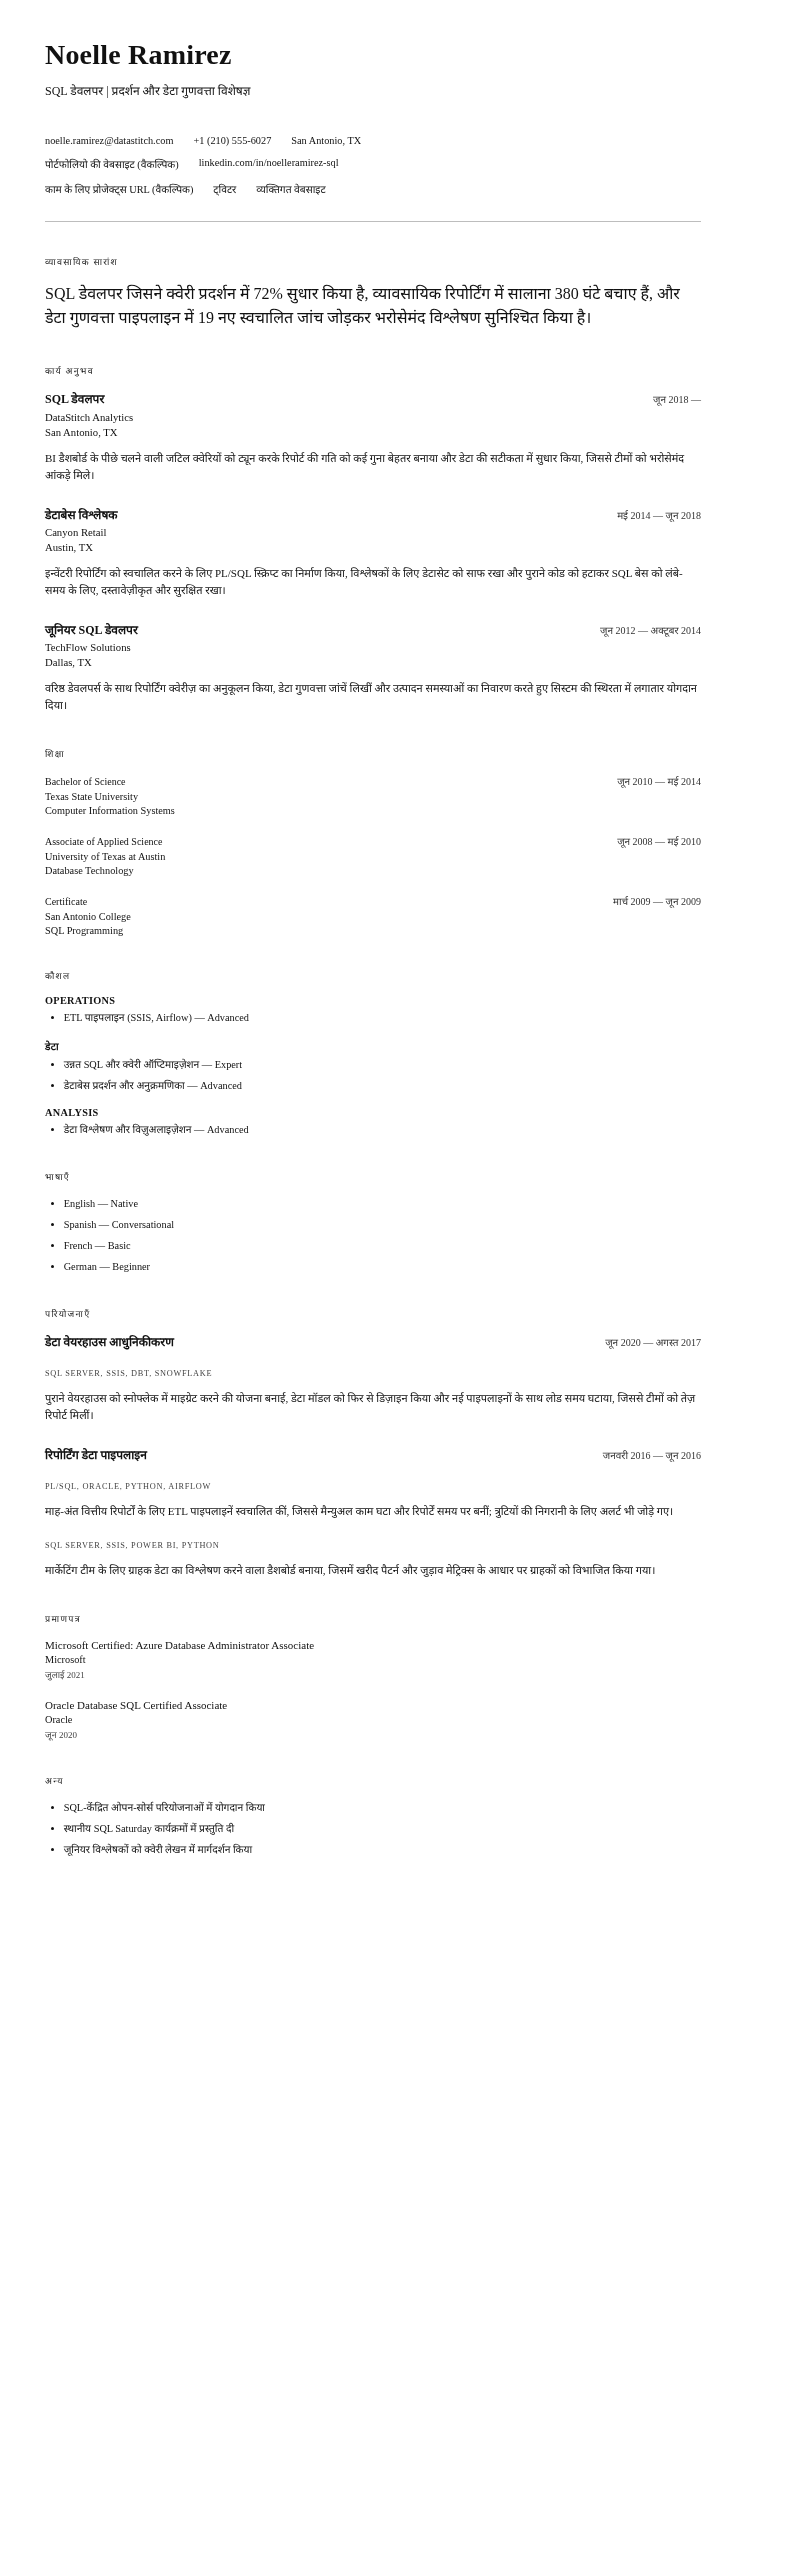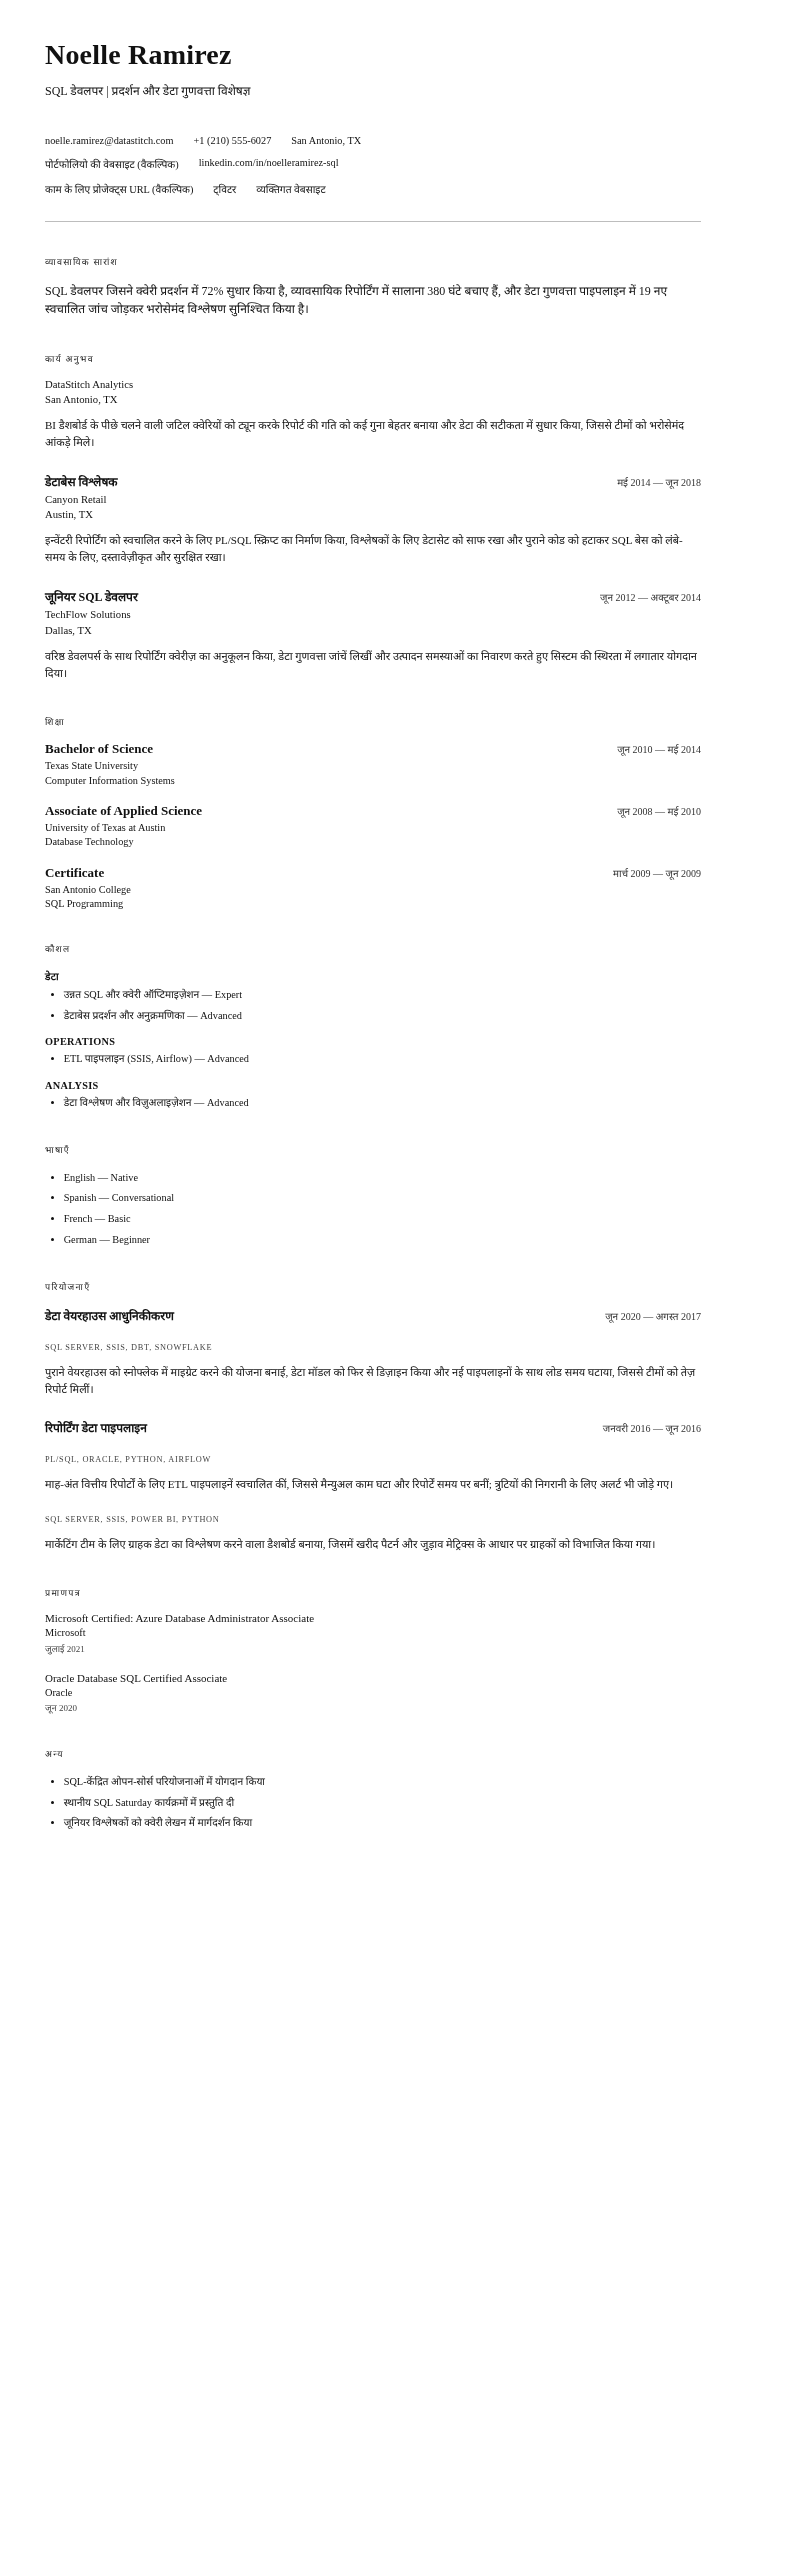--- a/index.html
+++ b/index.html
@@ -15,32 +15,32 @@
   .tagline { font-size: 12px; margin: 0 0 36px 0; }
   .contact-row { font-size: 10.3px; margin: 0 0 11.3px 0; display: flex; flex-wrap: wrap; gap: 1px 20px; text-align: center; }
   .contact-item { color: #111; text-decoration: none; }
   .divider { border: none; border-top: 0.7px solid #bdbdbd; margin: 25px 0 0 0; }
 
   .section { margin-top: 33px; }
   .section-heading {
     font-size: 9px; font-weight: normal; color: #222;
     letter-spacing: 1.3px; text-transform: uppercase; margin: 0 0 13.3px 0;
   }
-  .body-text { font-size: 12px; line-height: 1.55; margin: 0; }
+  .body-text { font-size: 16px; line-height: 1.55; margin: 0; }
 
   .entry { margin-bottom: 21.4px; }
   .entry:last-child { margin-bottom: 0; }
   .entry-head { display: flex; justify-content: space-between; align-items: baseline; gap: 13.3px; }
   .entry-title { font-size: 12px; font-weight: bold; }
   .entry-dates { font-size: 10px; color: #333; white-space: nowrap; }
   .entry-sub { font-size: 10.7px; margin-top: 3.3px; }
   .entry-desc { font-size: 11px; line-height: 1.55; margin: 12px 0 0 0; }
 
   .edu-entry { margin-bottom: 17.4px; }
-  .edu-title { font-size: 13px; font-weight: bold; }
+  .edu-title { font-size: 10px; font-weight: normal; }
   .edu-sub { font-size: 10.3px; margin-top: 3.3px; }
 
   .group-name { font-size: 10.3px; font-weight: bold; letter-spacing: 0.3px; text-transform: uppercase; margin: 13.3px 0 4px 0; }
   ul.bullets { margin: 4px 0 0 0; padding-left: 18.7px; }
   ul.bullets li { font-size: 10.3px; line-height: 1.5; margin-bottom: 5.3px; }
 
   .stack { font-size: 8.3px; letter-spacing: 0.7px; text-transform: uppercase; color: #444; margin-top: 19px; }
 
   .cert-entry { margin-bottom: 17.4px; }
   .cert-title { font-size: 11px; font-weight: normal; }
@@ -76,20 +76,24 @@
 
   <section class="section">
     <h2 class="section-heading">व्यावसायिक सारांश</h2>
     <p class="body-text">SQL डेवलपर जिसने क्वेरी प्रदर्शन में 72% सुधार किया है, व्यावसायिक रिपोर्टिंग में सालाना 380 घंटे बचाए हैं, और डेटा गुणवत्ता पाइपलाइन में 19 नए स्वचालित जांच जोड़कर भरोसेमंद विश्लेषण सुनिश्चित किया है।</p>
   </section>
 
   <section class="section">
     <h2 class="section-heading">कार्य अनुभव</h2>
 
     <article class="entry">
+      <div class="entry-head">
+        <span class="entry-title">SQL डेवलपर</span>
+        <span class="entry-dates">जून 2018 —</span>
+      </div>
       <div class="entry-sub">DataStitch Analytics</div>
       <div class="entry-sub">San Antonio, TX</div>
       <p class="entry-desc">BI डैशबोर्ड के पीछे चलने वाली जटिल क्वेरियों को ट्यून करके रिपोर्ट की गति को कई गुना बेहतर बनाया और डेटा की सटीकता में सुधार किया, जिससे टीमों को भरोसेमंद आंकड़े मिले।</p>
     </article>
 
     <article class="entry">
       <div class="entry-head">
         <span class="entry-title">डेटाबेस विश्लेषक</span>
         <span class="entry-dates">मई 2014 — जून 2018</span>
       </div>
@@ -135,33 +139,33 @@
         <span class="edu-title">Certificate</span>
         <span class="entry-dates">मार्च 2009 — जून 2009</span>
       </div>
       <div class="edu-sub">San Antonio College</div>
       <div class="edu-sub">SQL Programming</div>
     </article>
   </section>
 
   <section class="section">
     <h2 class="section-heading">कौशल</h2>
+
+    <div>
+      <div class="group-name">OPERATIONS</div>
+      <ul class="bullets">
+        <li>ETL पाइपलाइन (SSIS, Airflow) — Advanced</li>
+      </ul>
+    </div>
 
     <div>
       <div class="group-name">डेटा</div>
       <ul class="bullets">
         <li>उन्नत SQL और क्वेरी ऑप्टिमाइज़ेशन — Expert</li>
         <li>डेटाबेस प्रदर्शन और अनुक्रमणिका — Advanced</li>
-      </ul>
-    </div>
-
-    <div>
-      <div class="group-name">OPERATIONS</div>
-      <ul class="bullets">
-        <li>ETL पाइपलाइन (SSIS, Airflow) — Advanced</li>
       </ul>
     </div>
 
     <div>
       <div class="group-name">ANALYSIS</div>
       <ul class="bullets">
         <li>डेटा विश्लेषण और विज़ुअलाइज़ेशन — Advanced</li>
       </ul>
     </div>
   </section>

